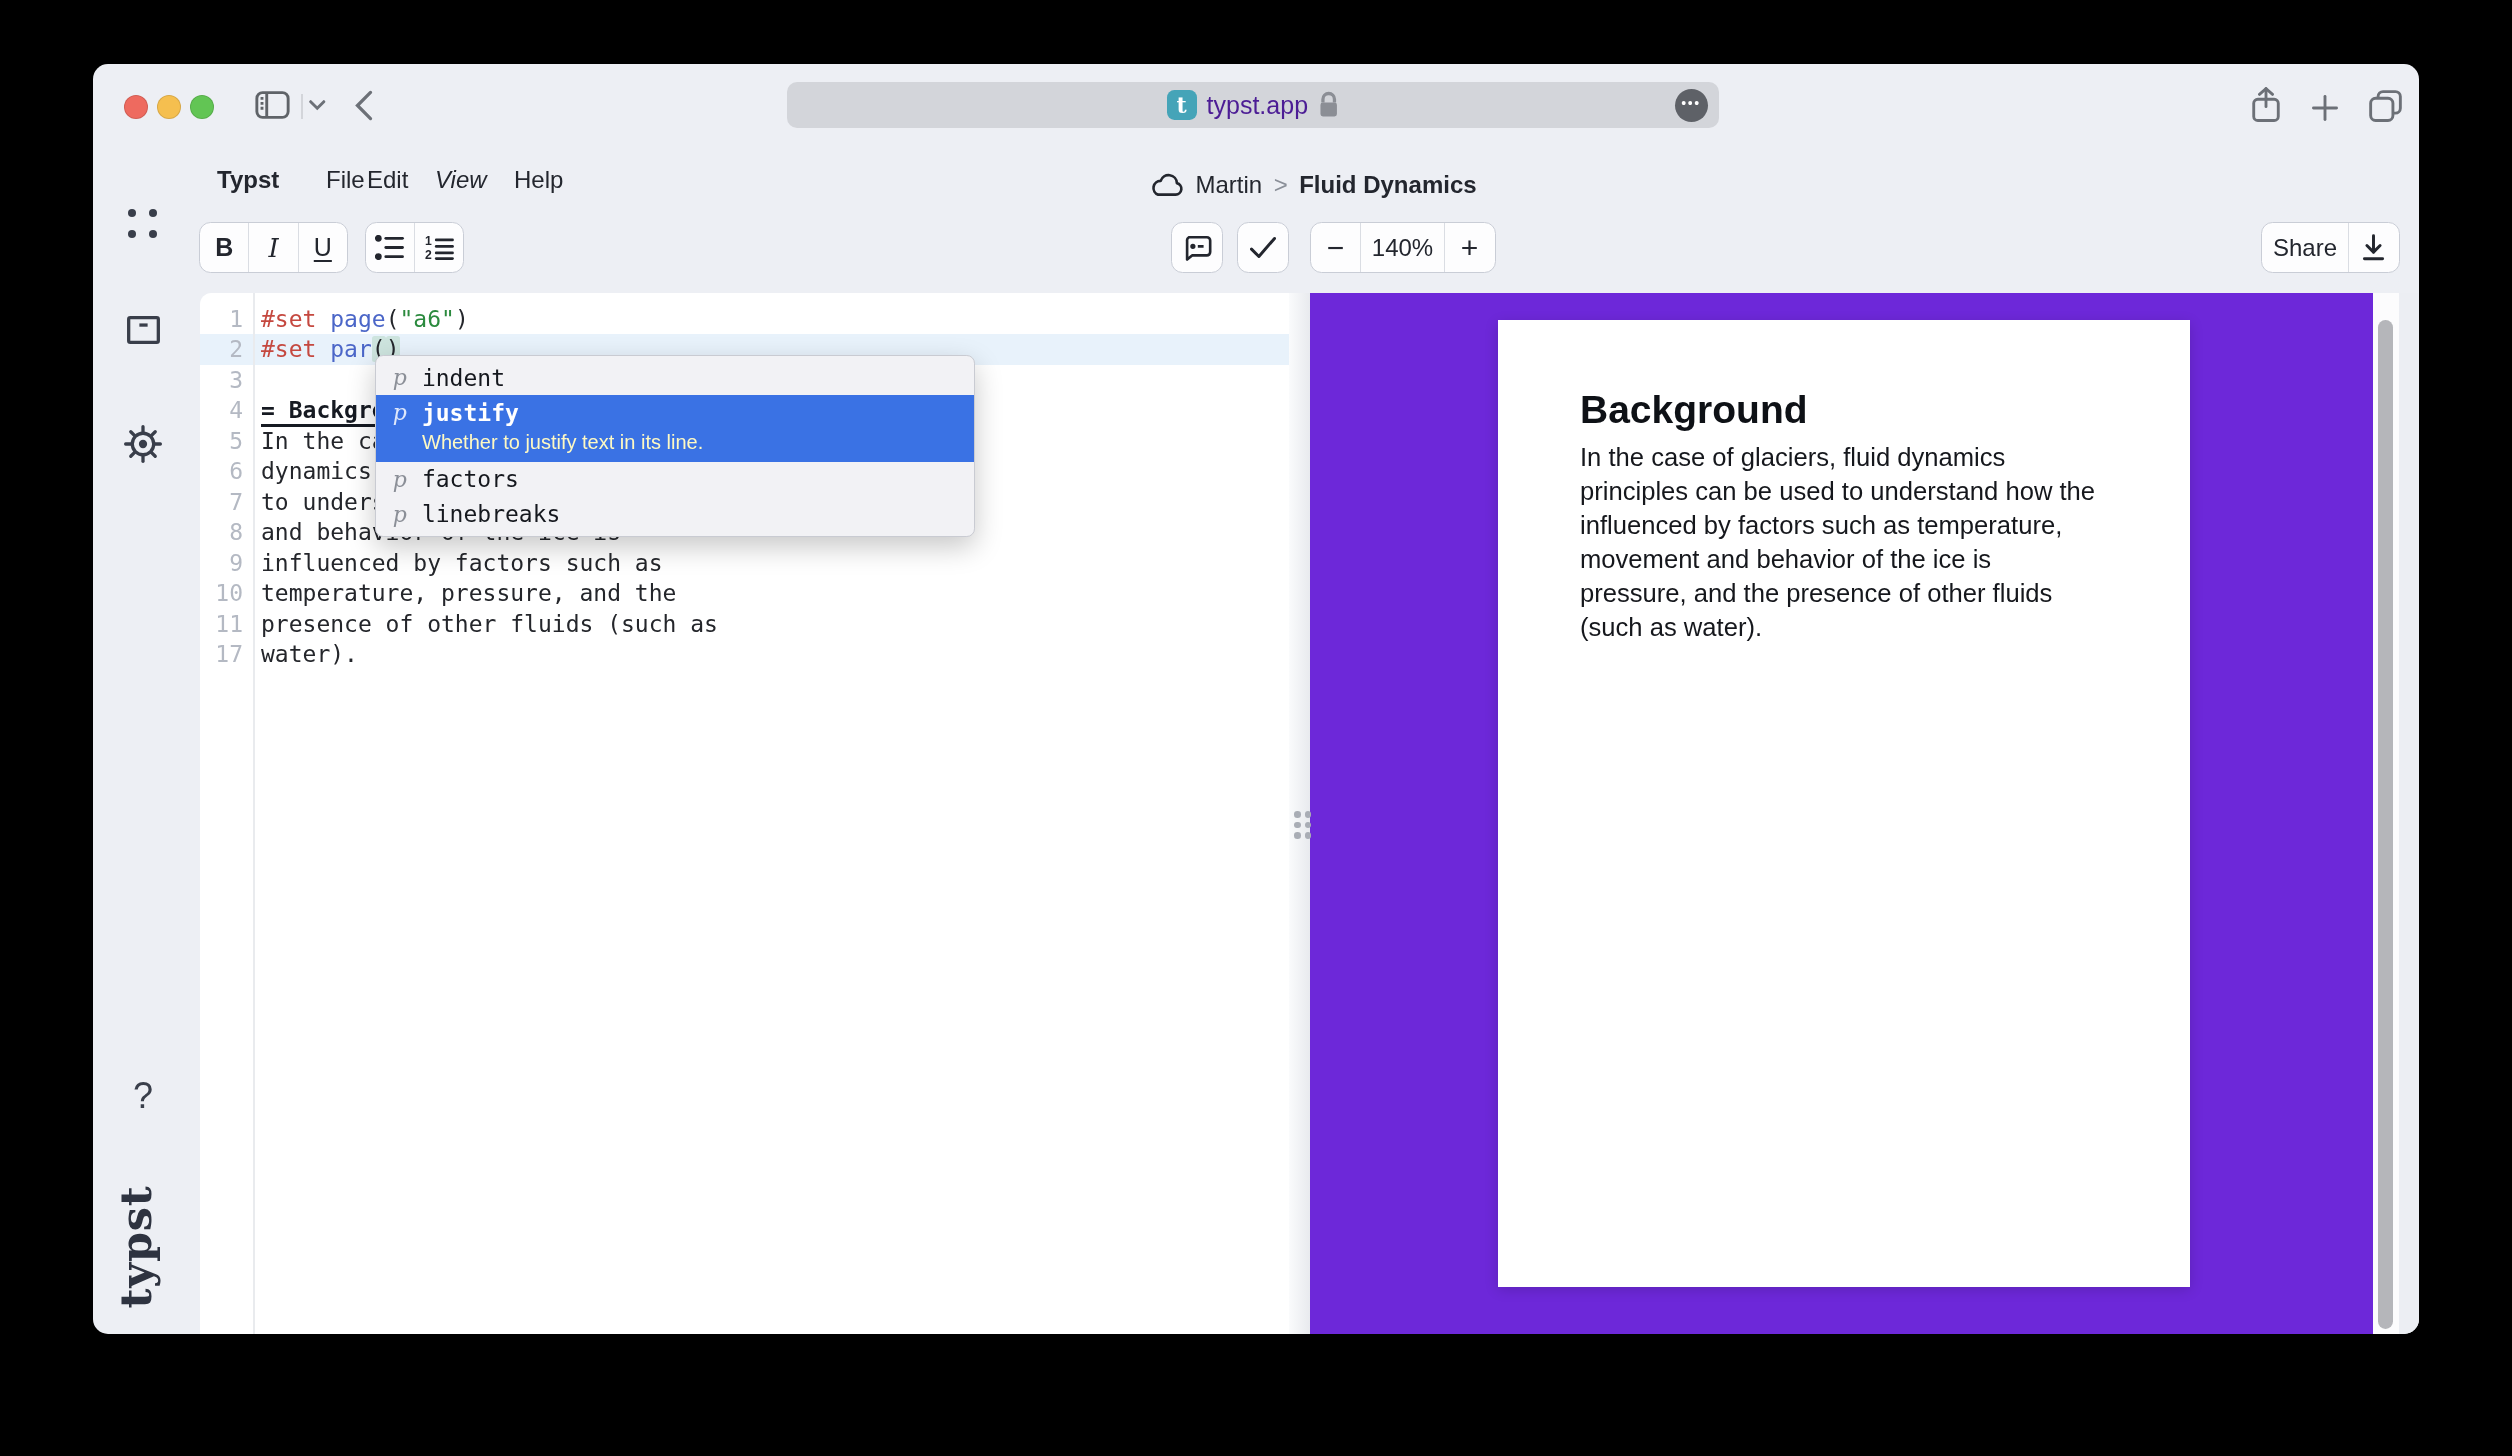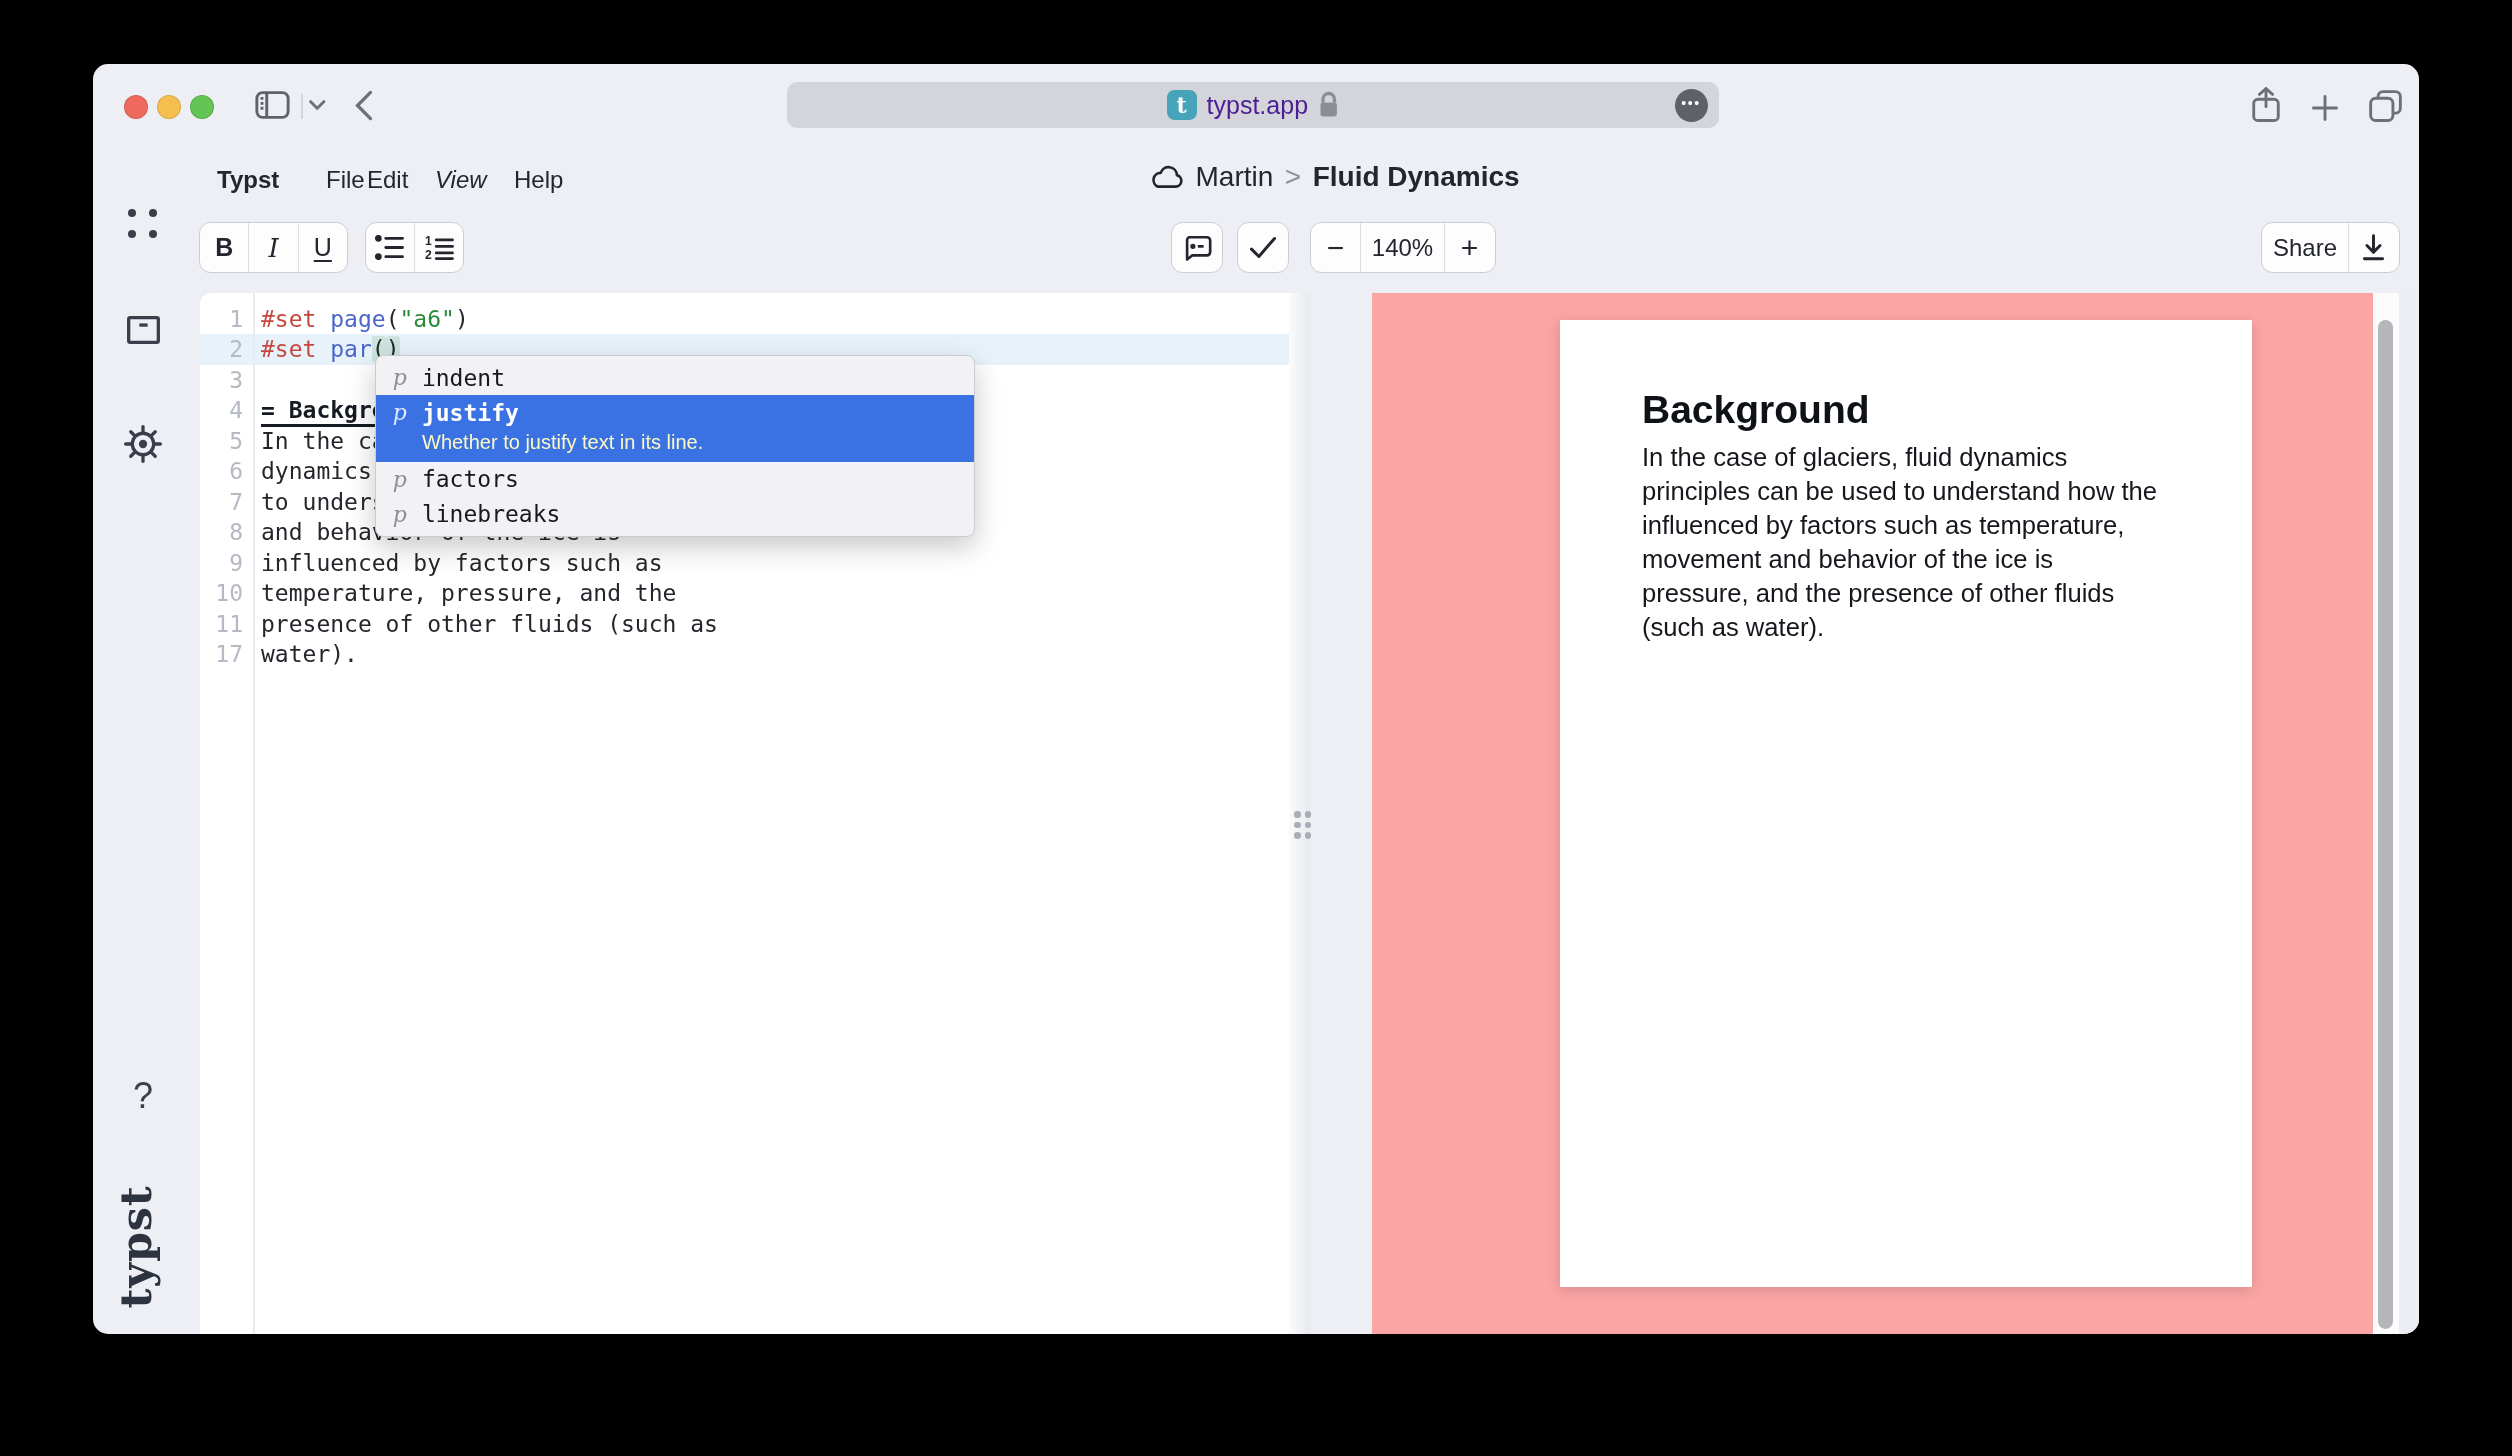--- a/index.html
+++ b/index.html
@@ -28,22 +28,22 @@
     background:#5e6167;display:flex;align-items:center;justify-content:center;}
   #ellipsis-btn span{color:#fff;font-size:14px;letter-spacing:1.6px;line-height:1;padding-bottom:5px;}
   #ic-share-safari{left:2158px;top:23px;}
   #ic-plus{left:2218px;top:30px;}
   #ic-tabs{left:2275px;top:26px;}
   
   .menu-item{position:absolute;top:102px;font-size:24px;color:#23262e;}
   #menu-typst{left:124px;font-weight:700;}
   #menu-file{left:233px;} #menu-edit{left:274px;left:274px;}
   #menu-edit{left:274px;} #menu-view{left:342px;font-style:italic;} #menu-help{left:421px;}
-  #breadcrumb{position:absolute;left:1056px;top:97px;display:flex;align-items:center;gap:11.5px;
-    font-size:28px;color:#23262e;}
+  #breadcrumb{position:absolute;left:1056px;top:107px;display:flex;align-items:center;gap:11.5px;
+    font-size:24px;color:#23262e;}
   #breadcrumb .sep{color:#8a8f98;}
   #crumb-doc{font-weight:700;}
   
   .btn-group{position:absolute;top:158px;height:51px;display:flex;background:#fdfdfe;
     border:1.6px solid #c9cdd6;border-radius:11.5px;box-sizing:border-box;overflow:hidden;}
   .btn-cell{display:flex;align-items:center;justify-content:center;color:#23262e;}
   .btn-cell + .btn-cell{border-left:1.6px solid #dadde3;}
   #grp-format{left:106px;width:149px;} #grp-format .btn-cell{width:49px;}
   #grp-lists{left:272px;width:99px;} #grp-lists .btn-cell{width:49px;}
   #btn-comment{left:1078px;width:52px;} #btn-check{left:1144px;width:52px;}
@@ -96,21 +96,21 @@
   .dd-item.sel .dd-name{color:#fff;font-weight:700;}
   .dd-item.sel .dd-prefix{color:#dfe8fb;}
   .dd-desc{margin-left:46px;font-size:20px;color:#fef9c3;line-height:25px;}
   
   #split-divider{position:absolute;left:1196px;top:229px;width:20.6px;height:1041px;
     background:linear-gradient(90deg,#fafbfc,#e8eaee);}
   #drag-handle{position:absolute;left:1201px;top:747px;display:grid;grid-template-columns:6.6px 6.6px;
     grid-template-rows:6.6px 6.6px 6.6px;gap:4.1px;z-index:5;}
   #drag-handle i{background:#a9adb5;border-radius:50%;}
   
-  #preview{position:absolute;left:1279px;top:229px;width:1064px;height:1041px;background:#fca5a5;}
+  #preview{position:absolute;left:1217px;top:229px;width:1064px;height:1041px;background:#6d28d9;}
   #page{position:absolute;left:188px;top:27px;width:692px;height:967px;background:#fff;
     box-shadow:0 3.3px 13px rgba(0,0,0,.16);}
   #preview-heading{position:absolute;left:82px;top:68px;font-size:39px;font-weight:700;color:#0e1116;}
   #preview-body{position:absolute;left:82px;top:120px;}
   .pline{height:34px;line-height:34px;font-size:25.6px;color:#15171c;white-space:nowrap;}
   #scroll-track{position:absolute;left:2280px;top:229px;width:25.6px;height:1041px;background:#fcfcfd;}
   #scroll-thumb{position:absolute;left:2285px;top:256px;width:15px;height:1009px;border-radius:7.4px;background:#b5b6ba;}
   #right-strip{position:absolute;left:2306px;top:229px;width:20px;height:1041px;background:#eceef3;}
   svg{display:block;}
 </style>

